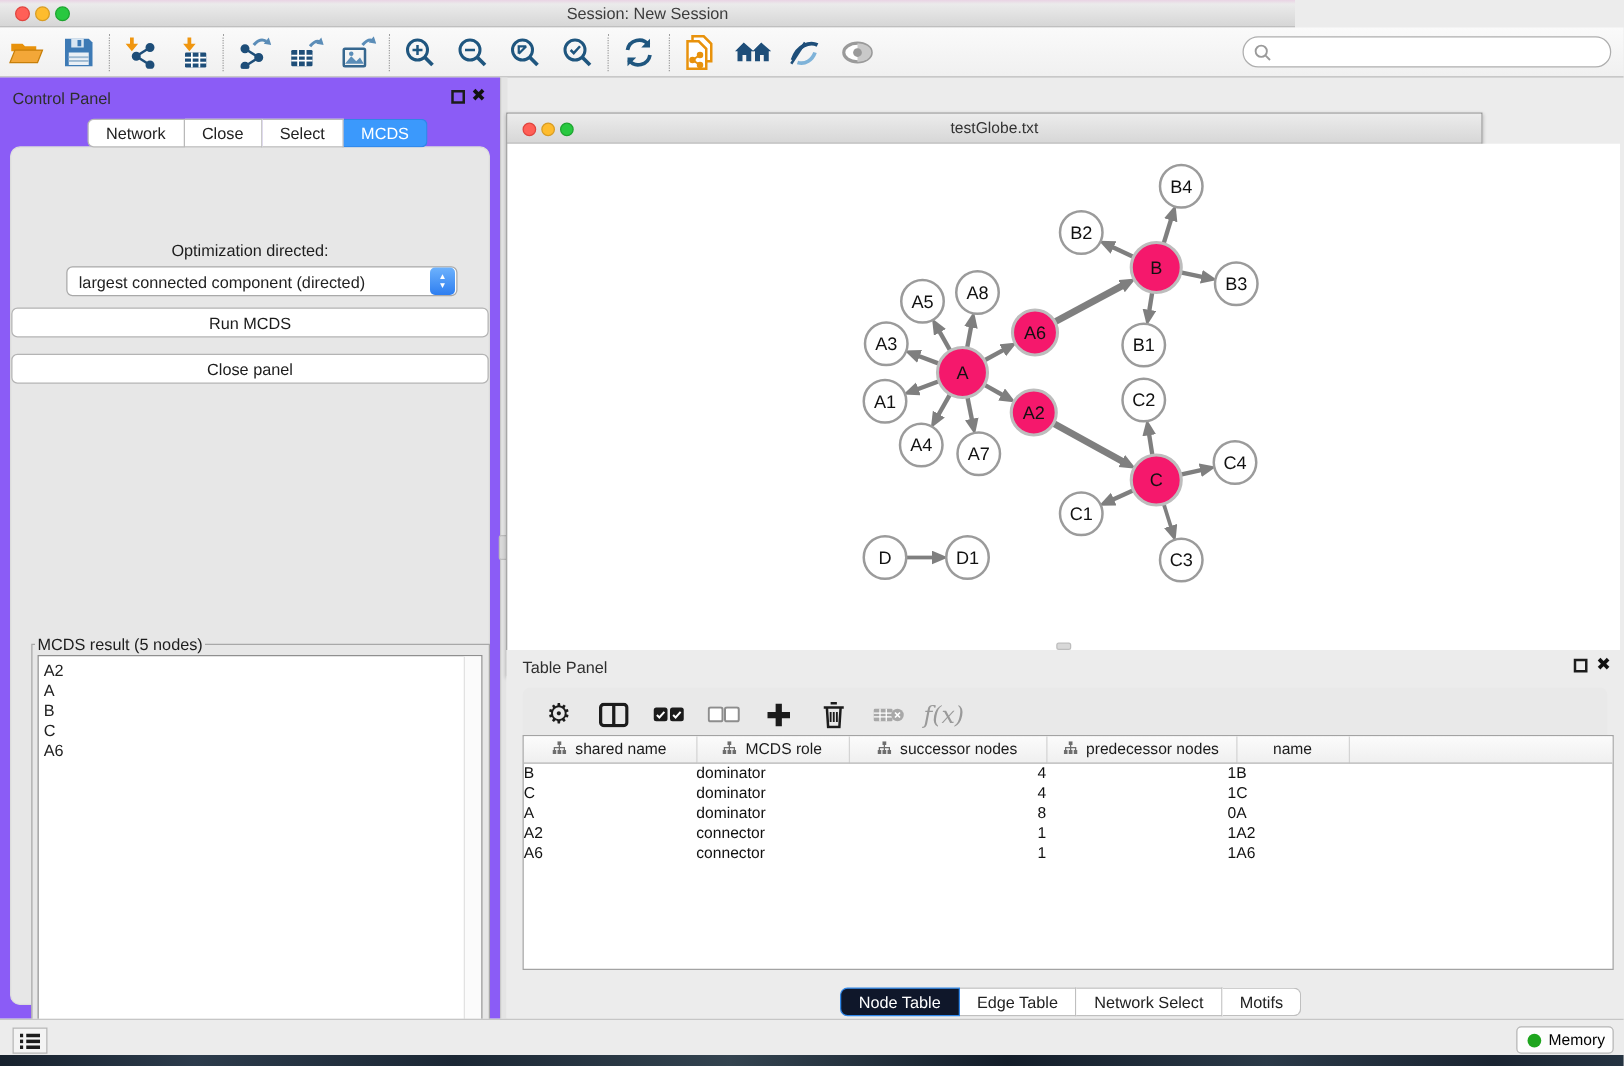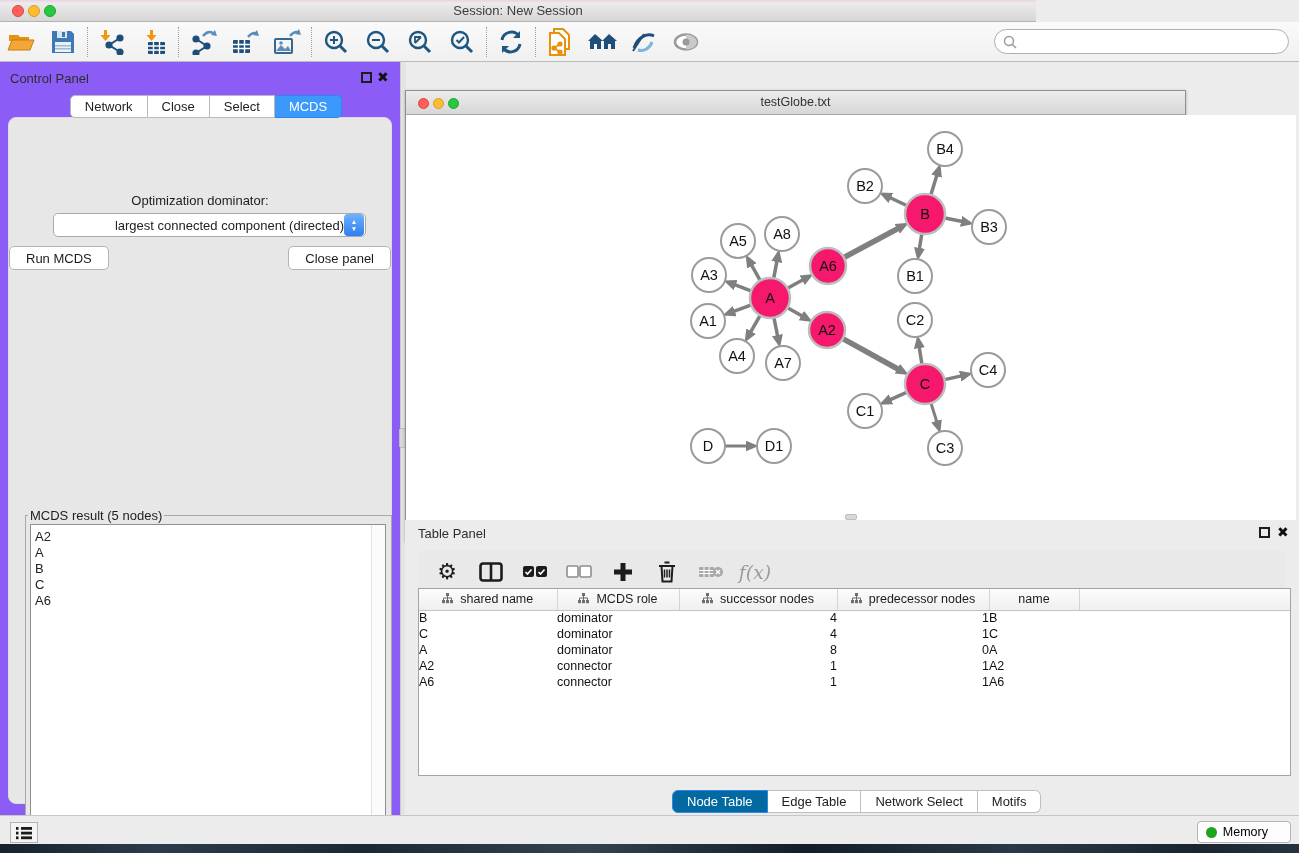--- a/index.html
+++ b/index.html
@@ -32,23 +32,23 @@
   .win-mini { position:absolute; width:11px; height:11px; border:2px solid #1c1c1c; top:10px; background:transparent; }
   .win-x { position:absolute; top:7px; font-size:14px; font-weight:bold; color:#111; }
   .cp-body { position:absolute; left:8px; top:55px; width:384px; height:687px; background:#e7e7e7; border:1px solid #dcdcdc; border-radius:8px; }
   .cp-tabs { position:absolute; left:12px; right:0; top:33px; display:flex; justify-content:center; z-index:3; }
   .tab { height:23px; padding:3px 14px 0; background:#fff; border:1px solid #b9b9b9; border-left:none; font-size:13px; color:#222; }
   .tab:first-child { border-left:1px solid #b9b9b9; border-radius:5px 0 0 5px; }
   .tab:last-child { border-radius:0 5px 5px 0; }
   .tab.selected { background:#3b99fc; border-color:#2f86e8; color:#fff; }
   .opt-label { position:absolute; left:0; right:0; top:75px; text-align:center; font-size:13px; color:#1d1d1d; }
   .combo { position:absolute; left:44px; top:95px; width:313px; height:24px; background:#fff; border:1px solid #a9a9a9; border-radius:5px; display:flex; align-items:center; }
-  .combo .val { flex:1; padding-left:9px; font-size:13px; white-space:nowrap;text-align:right; }
+  .combo .val { flex:1; padding-left:9px; font-size:13px; white-space:nowrap; }
   .combo .stepper { width:20px; height:22px; margin-right:1px; background:linear-gradient(#6db2fd,#2e7ef0); border-radius:4px; color:#fff; font-size:6.5px; line-height:7px; display:flex; flex-direction:column; align-items:center; justify-content:center; }
-  .btn-row { position:absolute; left:0; right:0; top:128px; display:flex; justify-content:space-between; gap:13px; }
+  .btn-row { position:absolute; left:0; right:0; top:128px; display:flex; justify-content:flex-start; gap:13px;flex-direction:column; }
   .pushbtn { height:24px; padding:0 16px; background:#fff; border:1px solid #b4b4b4; border-radius:5px; font-size:13px; color:#1c1c1c; font-family:inherit; }
   .result-group { position:absolute; left:16px; top:390px; width:367px; height:348px; border:1px solid #a8a8a8; background:#e7e7e7; }
   .result-group legend { font-size:13px; color:#1d1d1d; margin-left:2px; padding:0 2px; }
   .result-list { position:absolute; left:4px; right:5px; top:1px; bottom:7px; background:#fff; border:1px solid #8f8f8f; padding:4px 0 0 4px; font-size:13px; line-height:16px; overflow:hidden; }
   .result-list::after { content:""; position:absolute; top:0; right:0; bottom:0; width:13px; background:#fbfbfb; border-left:1px solid #e2e2e2; }
   .result-item { height:16px; }
 
   
   .network-window { position:absolute; left:405px; top:74px; width:781px; height:451px; background:#fff; border:1px solid #8f8f8f; box-shadow:0 1px 3px rgba(0,0,0,.25);margin-top:16px; }
   .nw-titlebar { position:absolute; left:0; top:0; right:0; height:24px; background:linear-gradient(#ececec,#d7d7d7); border-bottom:1px solid #a8a8a8; }
@@ -73,26 +73,26 @@
   table.node-table th { height:21px; font-weight:normal; background:linear-gradient(#fcfcfc,#efefef); border-bottom:1px solid #c3c3c3; border-right:1px solid #d4d4d4; text-align:center; color:#1c1c1c; }
   table.node-table th .hicon { display:inline-block; vertical-align:-1px; margin-right:7px; }
   table.node-table td { height:16px; padding:0; color:#111; }
   td.al { text-align:left; padding-left:10px; }
   td.ar { text-align:right; padding-right:20px; }
   td.name-col { padding-left:14px; }
   .bottom-tabs { position:absolute; left:267px; top:270px; display:flex; }
   .btab { height:23px; padding:3px 14px 0; background:#fff; border:1px solid #bfbfbf; border-left:none; font-size:13px; }
   .btab:first-child { border-left:1px solid #bfbfbf; border-radius:6px 0 0 6px; }
   .btab:last-child { border-radius:0 6px 6px 0; }
-  .btab.selected { background:#0369a1; border-color:#2f86e8; color:#fff; }
+  .btab.selected { background:#0f172a; border-color:#2f86e8; color:#fff; }
 
   
   .statusbar { position:absolute; left:0; top:815px; width:1299px; height:29px; background:#ececec; border-top:1px solid #c6c6c6; }
   .list-btn { position:absolute; left:10px; top:6px; width:28px; height:21px; background:#f4f4f4; border:1px solid #b5b5b5; display:flex; align-items:center; justify-content:center; }
-  .memory-btn { position:absolute; right:8px; top:5px; height:22px; background:#fdfdfd; border:1px solid #b5b5b5; border-radius:4px; display:flex; align-items:center; padding:0 22px 0 8px; font-size:12.5px; gap:6px; }
+  .memory-btn { position:absolute; right:8px; top:5px; height:22px; background:#fdfdfd; border:1px solid #b5b5b5; border-radius:4px; display:flex; align-items:center; padding:0 6px 0 8px; font-size:12.5px; gap:6px; }
   .memdot { width:11px; height:11px; border-radius:50%; background:#1ea51e; }
   .wallpaper { position:absolute; left:0; top:844px; width:1299px; height:9px;
     background:linear-gradient(90deg,#17212d,#2c3b4b 12%,#1b2734 28%,#33434f 45%,#131d29 62%,#2a3947 78%,#1a2431 92%,#253341); }
 </style>
 </head>
 <body>
 
 <div class="app">
 
   <div class="titlebar">
@@ -254,21 +254,21 @@
       </svg>
       <input placeholder="" style="">
     </div>
   </div>
 
   <div class="control-panel">
     <span class="panel-title">Control Panel</span>
     <span class="win-mini" style="left:361px;"></span>
     <span class="win-x glyph" style="left:377px;">✖</span>
     <div class="cp-body">
-      <div class="opt-label">Optimization dominator:</div>
+      <div class="opt-label">Optimization directed:</div>
       <div class="combo">
         <span class="val">largest connected component (directed)</span>
         <span class="stepper">
             <span>▲</span>
             <span>▼</span>
           </span>
       </div>
       <div class="btn-row">
         <button class="pushbtn">Run MCDS</button>
         <button class="pushbtn">Close panel</button>

